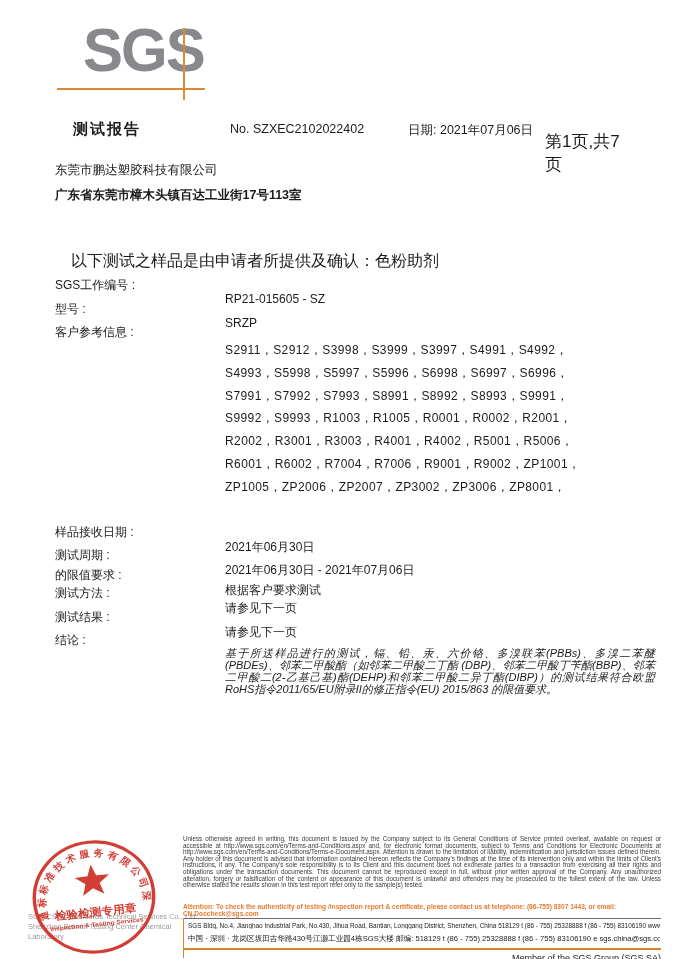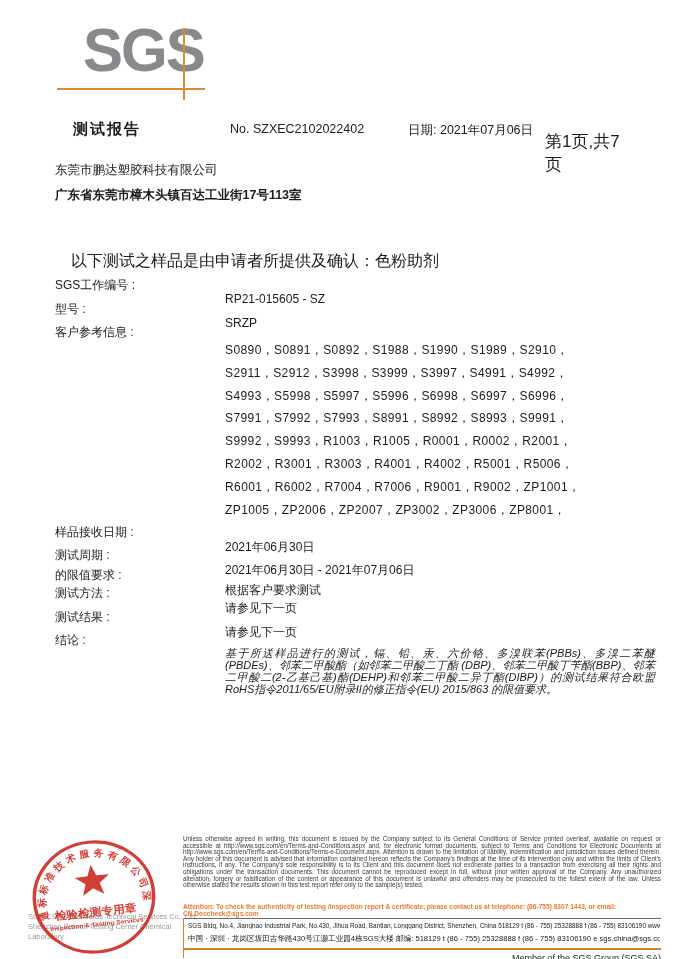--- a/index.html
+++ b/index.html
@@ -91,21 +91,20 @@
   </div>
 
   <div class="frow" style="top:301px">
     <span class="lbl">型号 :</span>
     <span class="val">SRZP</span>
   </div>
 
   <div class="frow" style="top:324px">
     <span class="lbl">客户参考信息 :</span>
     <span class="val ref-lines">
-      <div>S0890，S0891，S0892，S1988，S1990，S1989，S2910，</div>
       <div>S2911，S2912，S3998，S3999，S3997，S4991，S4992，</div>
       <div>S4993，S5998，S5997，S5996，S6998，S6997，S6996，</div>
       <div>S7991，S7992，S7993，S8991，S8992，S8993，S9991，</div>
       <div>S9992，S9993，R1003，R1005，R0001，R0002，R2001，</div>
       <div>R2002，R3001，R3003，R4001，R4002，R5001，R5006，</div>
       <div>R6001，R6002，R7004，R7006，R9001，R9002，ZP1001，</div>
       <div>ZP1005，ZP2006，ZP2007，ZP3002，ZP3006，ZP8001，</div>
     </span>
   </div>
 

